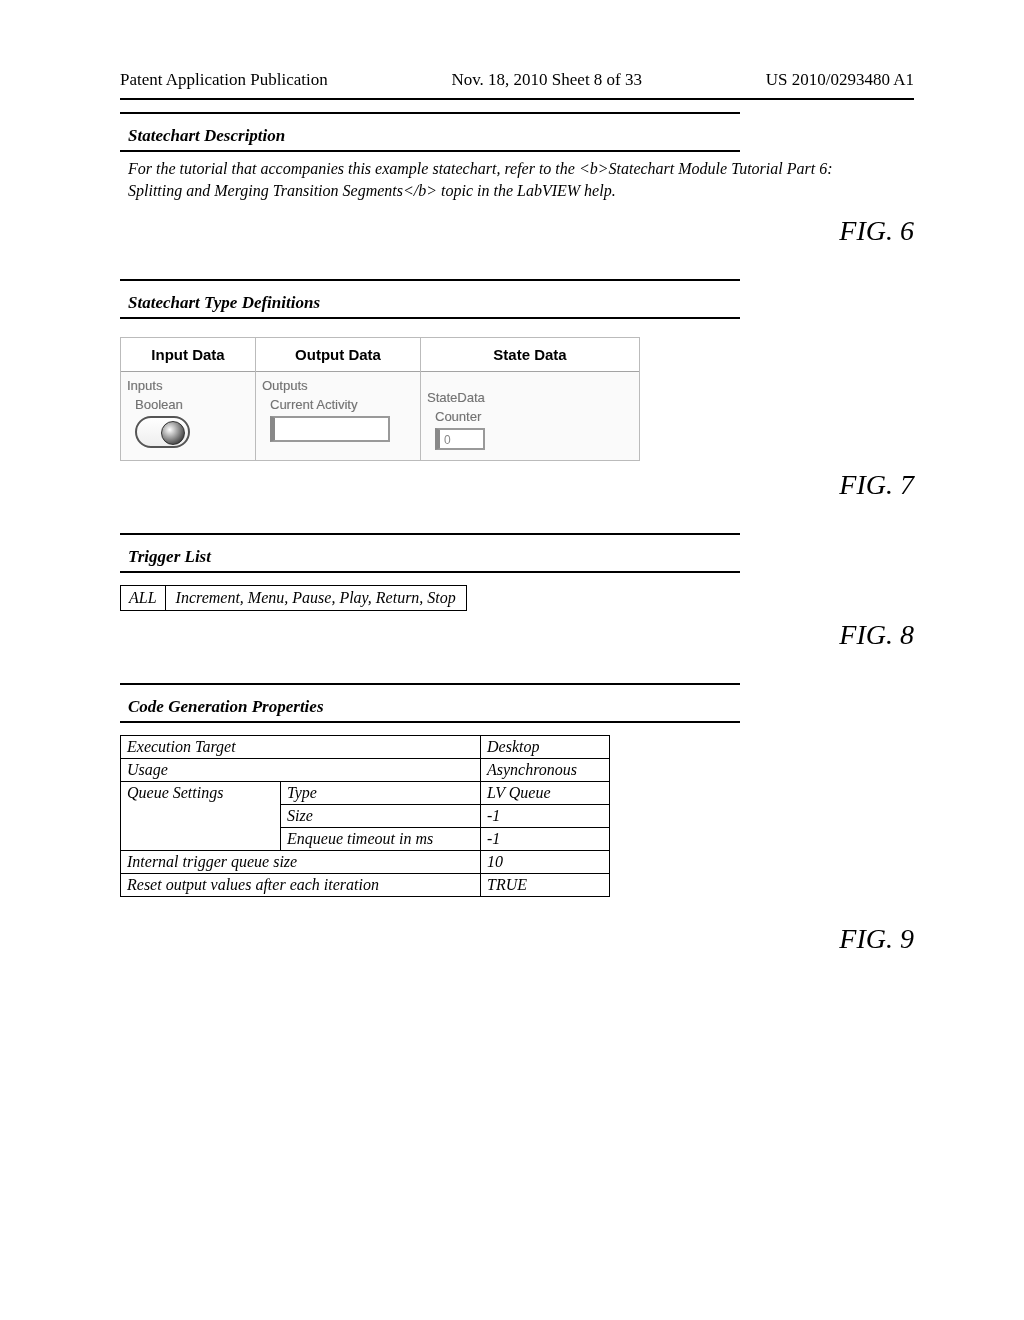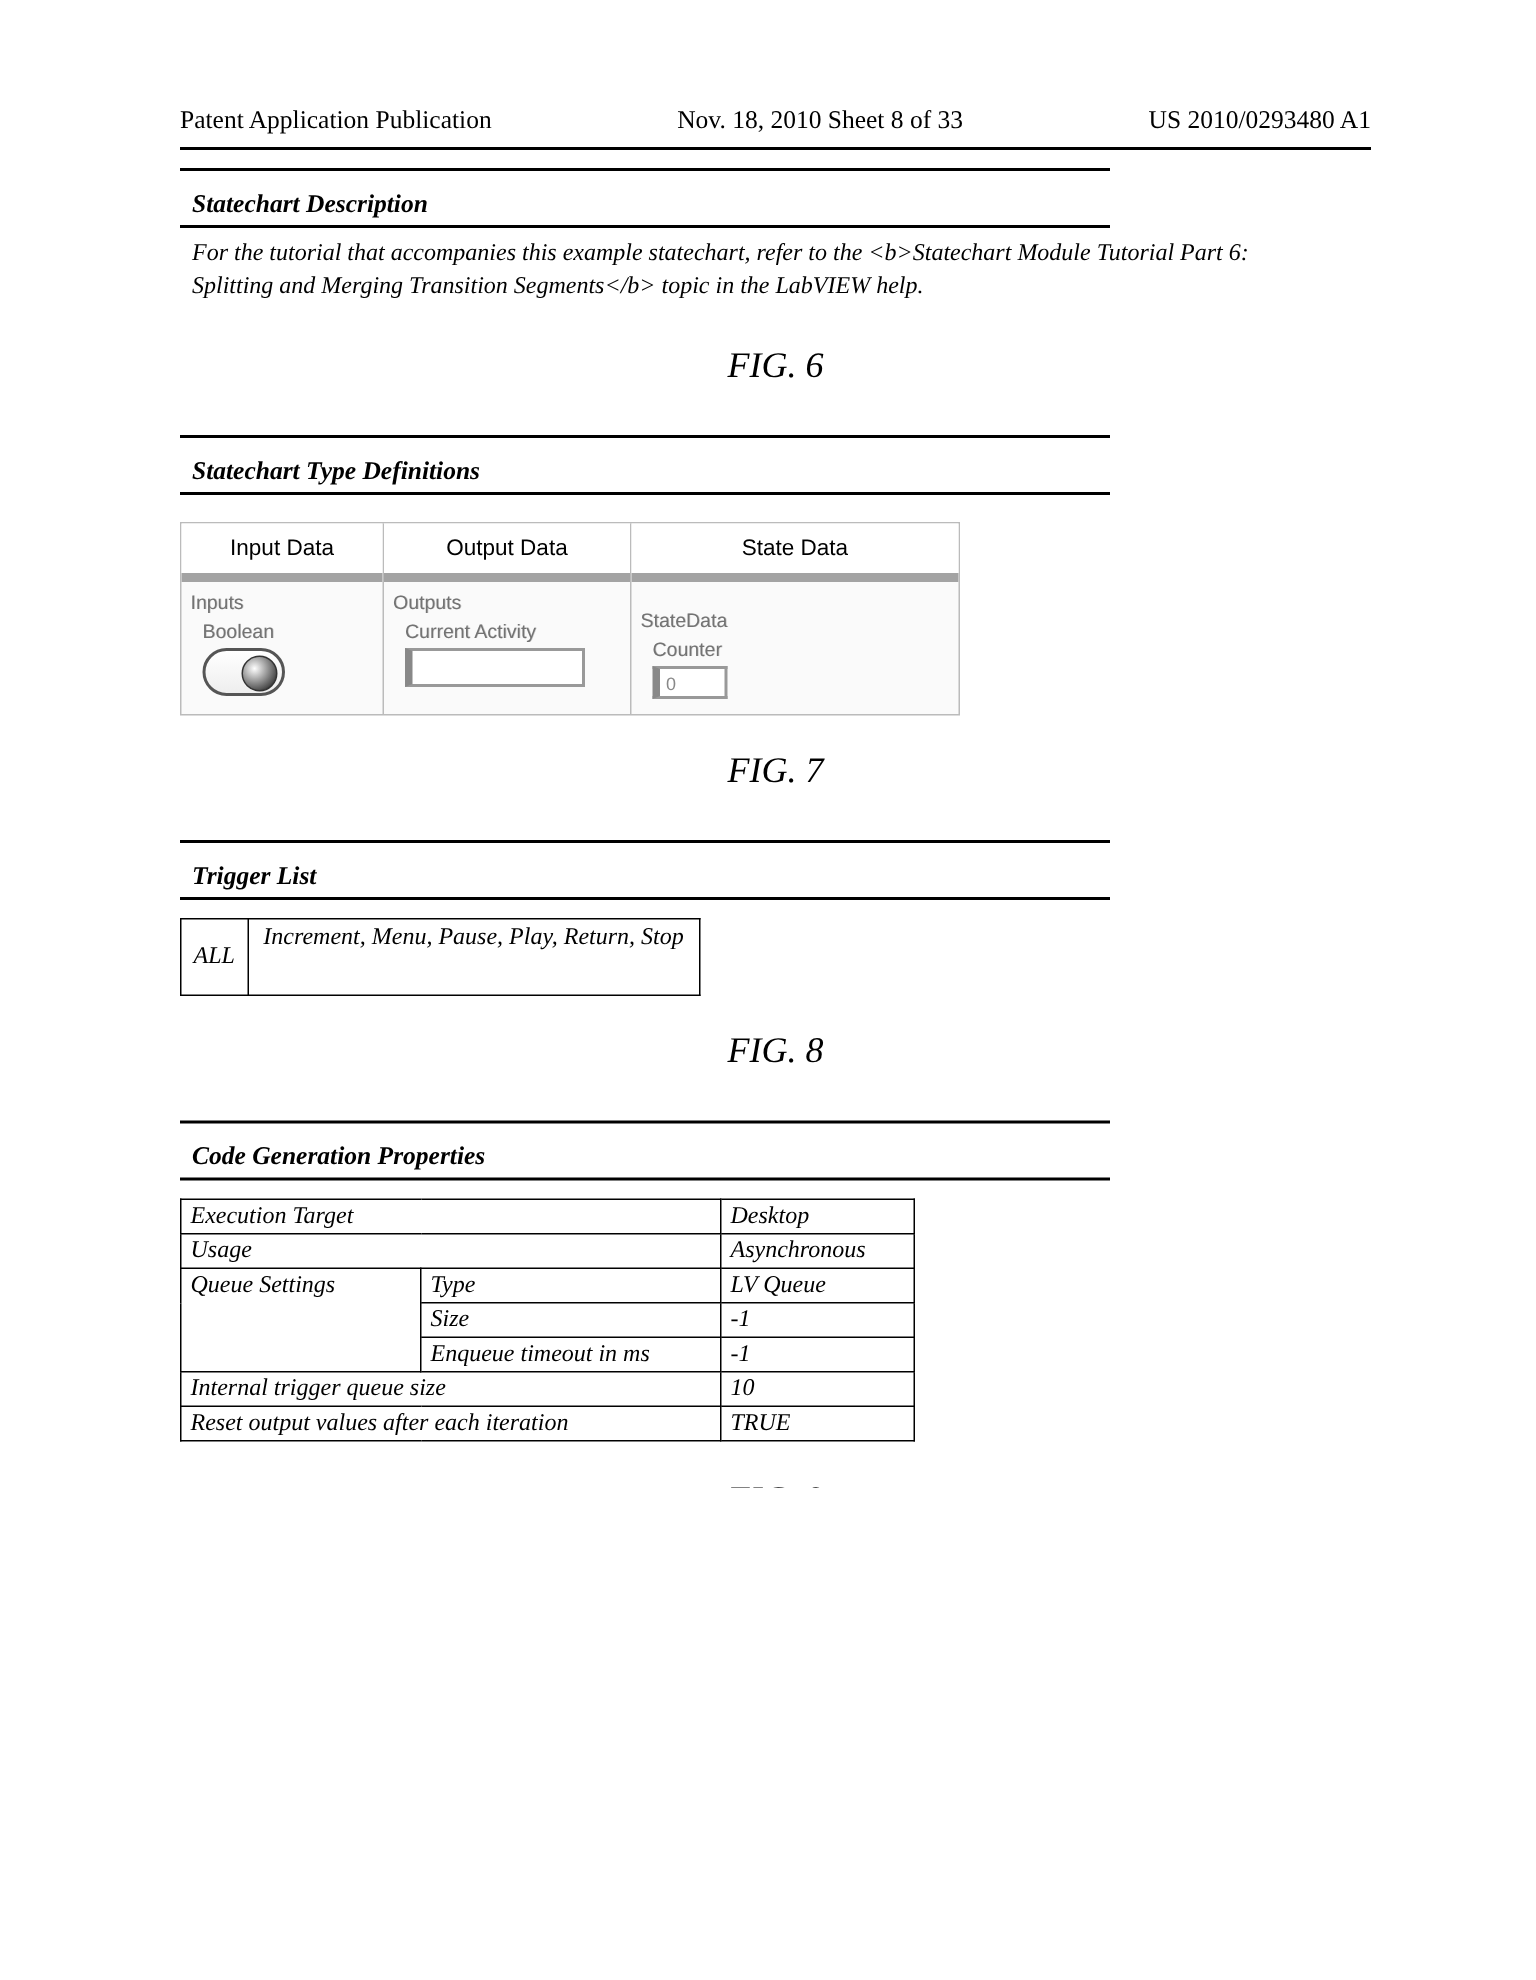--- a/index.html
+++ b/index.html
@@ -45,24 +45,24 @@
     width: 620px;
   }
   .section-desc {
     font-style: italic;
     font-size: 16px;
     padding: 6px 0 6px 8px;
     width: 720px;
     line-height: 1.35;
   }
   .fig-caption {
-    text-align: center;
-    font-style: italic;
-    font-size: 24px;
-    margin: 24px 0 32px 0;
+    text-align: right;
+    font-style: italic;
+    font-size: 28px;
+    margin: 8px 0 32px 0;
     font-family: "Times New Roman", Times, serif;
   }
 
   
   .typedef-wrap {
     margin-top: 18px;
     width: 520px;
     border: 1px solid #bbb;
     display: flex;
     background: #fafafa;
@@ -70,26 +70,26 @@
   .td-col {
     border-right: 1px solid #bbb;
     display: flex;
     flex-direction: column;
   }
   .td-col:last-child { border-right: none; gap: 12px; }
   .td-col.c1 { width: 135px; }
   .td-col.c2 { width: 165px; }
   .td-col.c3 { flex: 1; }
   .td-head {
-    font-weight: normal;
+    font-weight: bold;
     font-family: Arial, sans-serif;
     font-size: 15px;
     padding: 8px 6px;
     text-align: center;
-    border-bottom: 6px solid #a3a3a3;
+    border-bottom: 1px solid #a3a3a3;
     background: #fff;
   }
   .td-body {
     padding: 6px 6px 10px 6px;
     font-family: Verdana, Arial, sans-serif;
     font-size: 13px;
     color: #888;
   }
   .td-label {
     color: #737373;
@@ -139,21 +139,21 @@
 
   
   .trigger-row {
     display: flex;
     margin-top: 12px;
     font-style: italic;
     font-size: 16px;
   }
   .trigger-cell-a {
     border: 1.5px solid #000;
-    padding: 16px 8px;
+    padding: 3px 8px;
   }
   .trigger-cell-b {
     border: 1.5px solid #000;
     border-left: none;
     padding: 3px 10px;
   }
 
   
   .cg-table {
     border-collapse: collapse;

